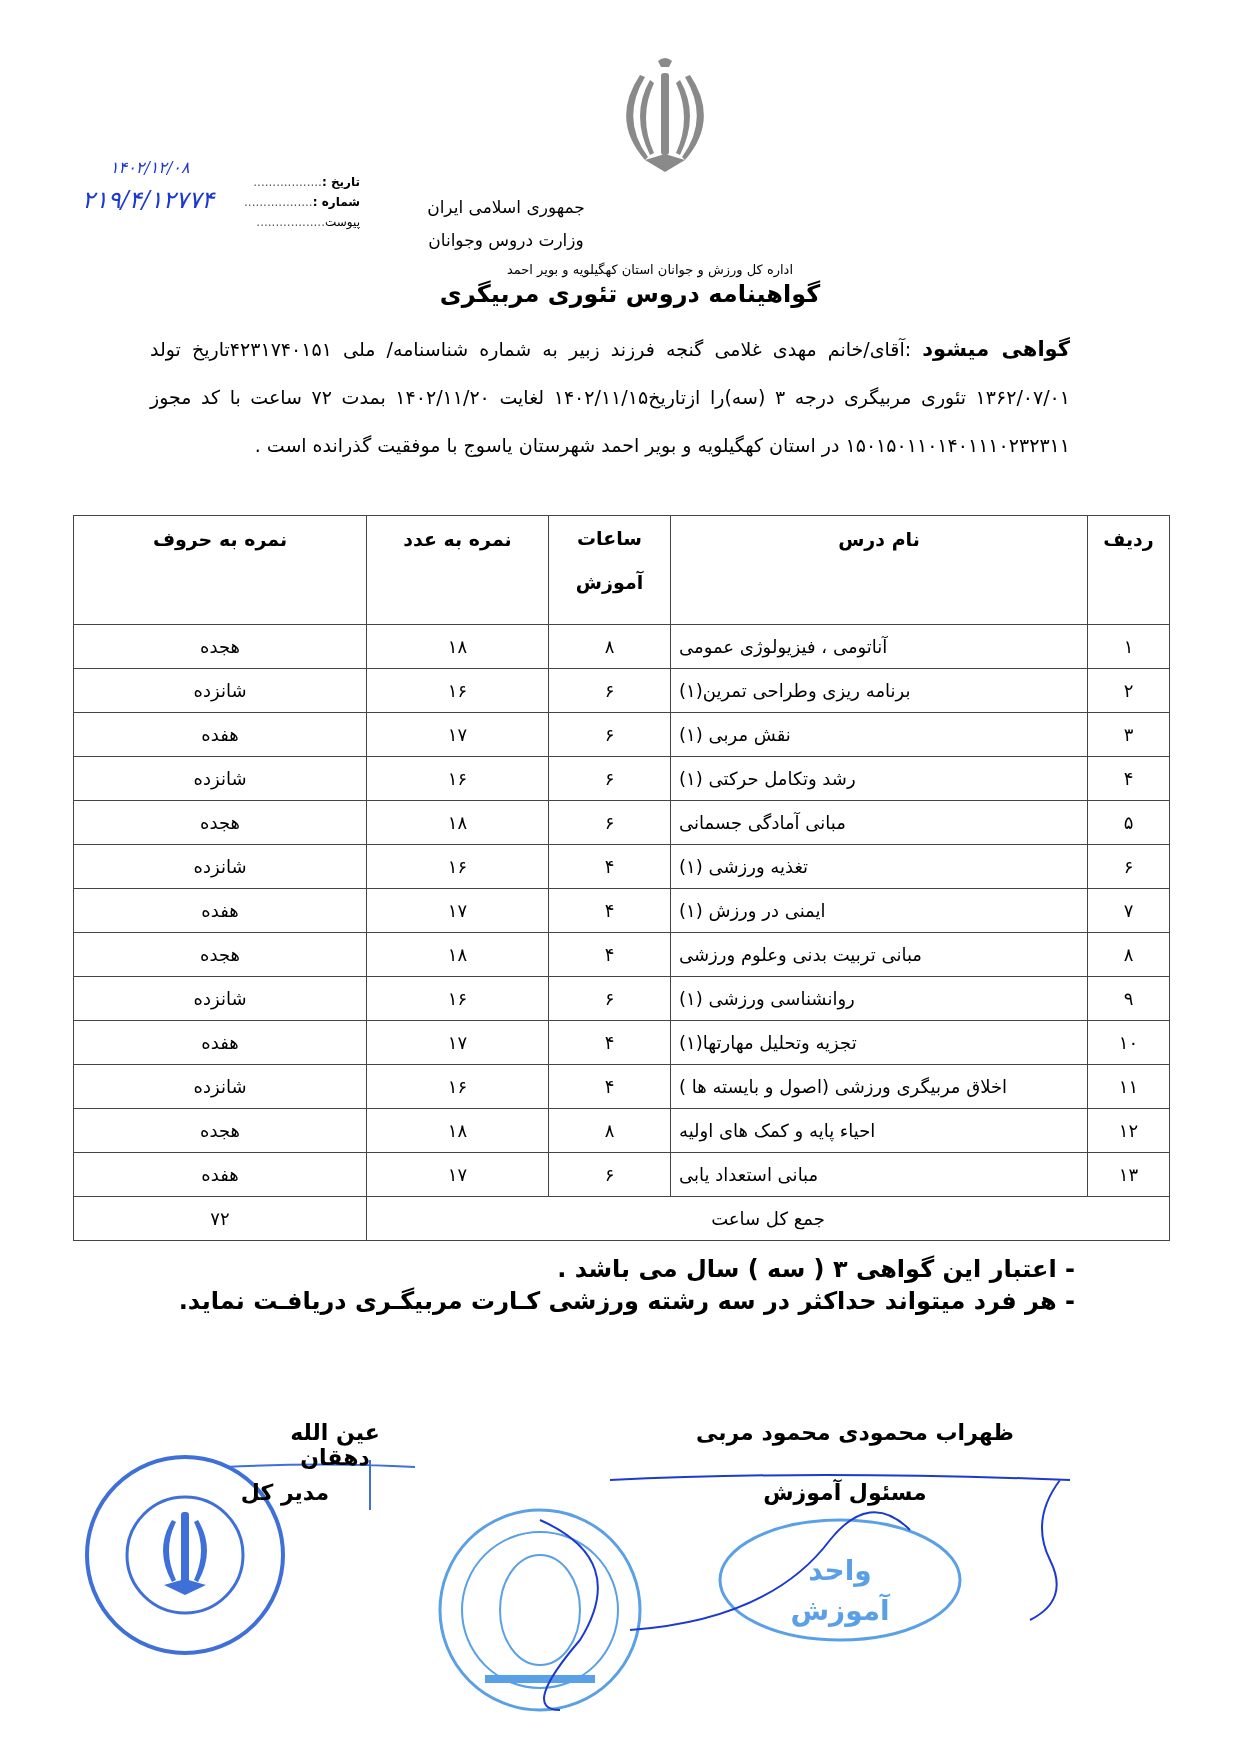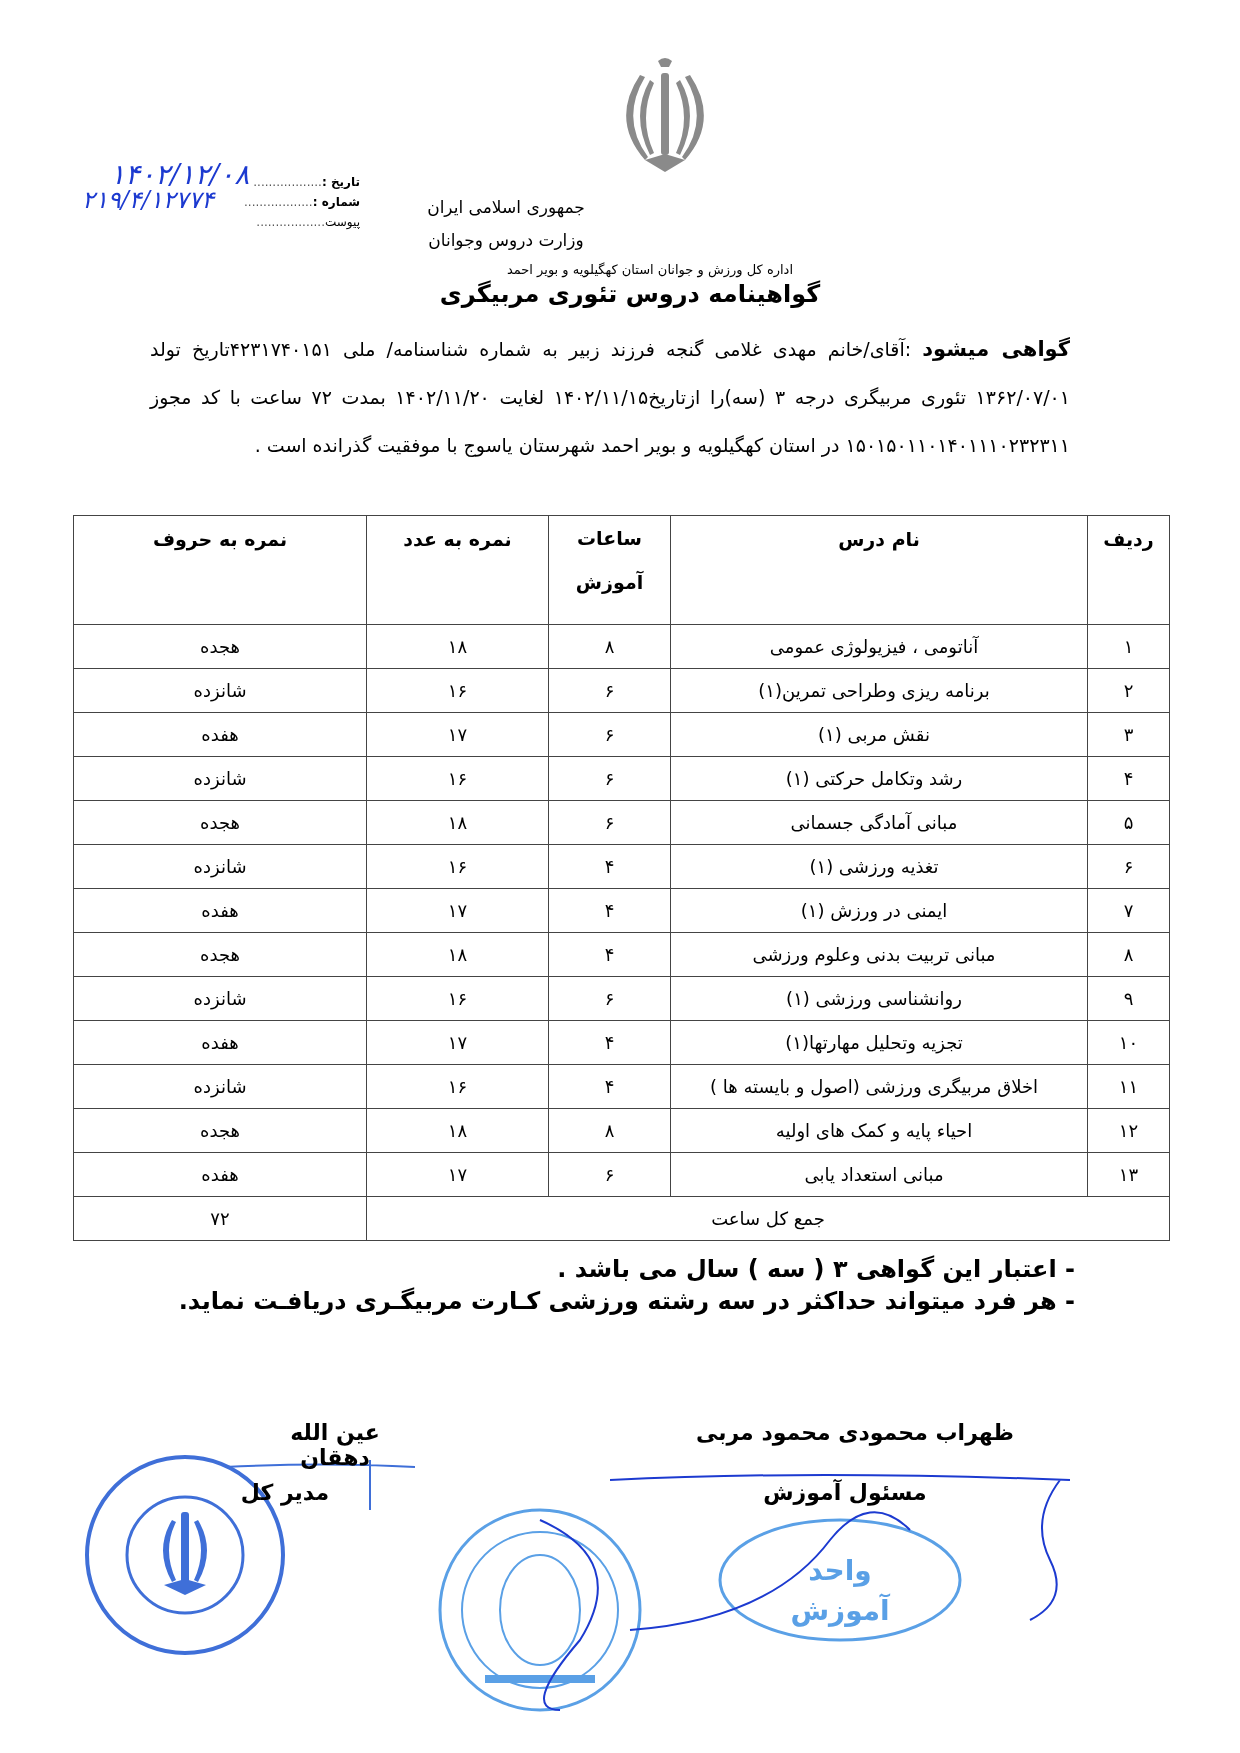--- a/index.html
+++ b/index.html
@@ -16,35 +16,35 @@
   #country { top:197px; font-size:17px; }
   #ministry { top:230px; font-size:17px; }
   #directorate { top:262px; font-size:13px; left:450px; width:400px; }
   #title { top:280px; font-size:24px; font-weight:bold; left:430px; width:400px; }
 
   
   #meta { left:240px; top:172px; width:120px; direction:rtl; font-size:12px; line-height:20px; }
   #meta .lbl { font-weight:bold;text-align:right; }
   #meta .dots { color:#555; letter-spacing:1px; }
   .hand { color:#1c3ad0; font-family:"DejaVu Serif", serif; font-style:italic; }
-  #hand-date { left:110px; top:158px; font-size:28px; }
+  #hand-date { left:110px; top:158px; font-size:16px; }
   #hand-num { left:82px; top:186px; font-size:24px; }
 
   
   #body { left:150px; top:325px; width:920px; direction:rtl; text-align:justify;
           font-size:19px; line-height:48px; }
   #body .strong { font-weight:bold; font-size:21px; }
 
   
   #grades { left:73px; top:515px; width:1097px; border-collapse:collapse; direction:rtl;
             font-size:18px; position:absolute; }
   #grades th, #grades td { border:1.5px solid #444; padding:0 8px; height:43px; }
   #grades th { font-weight:bold; height:96px; vertical-align:top; padding-top:12px; font-size:19px; }
   #grades td.c { text-align:center; }
-  #grades td.r { text-align:center; padding-right:18px; }
+  #grades td.r { text-align:left; padding-right:18px; }
   #grades th.h-hours { line-height:44px; padding-top:0; }
 
   
   .note { direction:rtl; font-size:24px; font-weight:bold; }
   #note1 { right:165px; top:1255px; }
   #note2 { right:165px; top:1272px; width:900px; text-align:justify; line-height:58px; }
 
   
   .sig { direction:rtl; font-weight:bold; font-size:22px; text-align:center; }
   #sig-right-name { left:680px; top:1420px; width:350px; }

